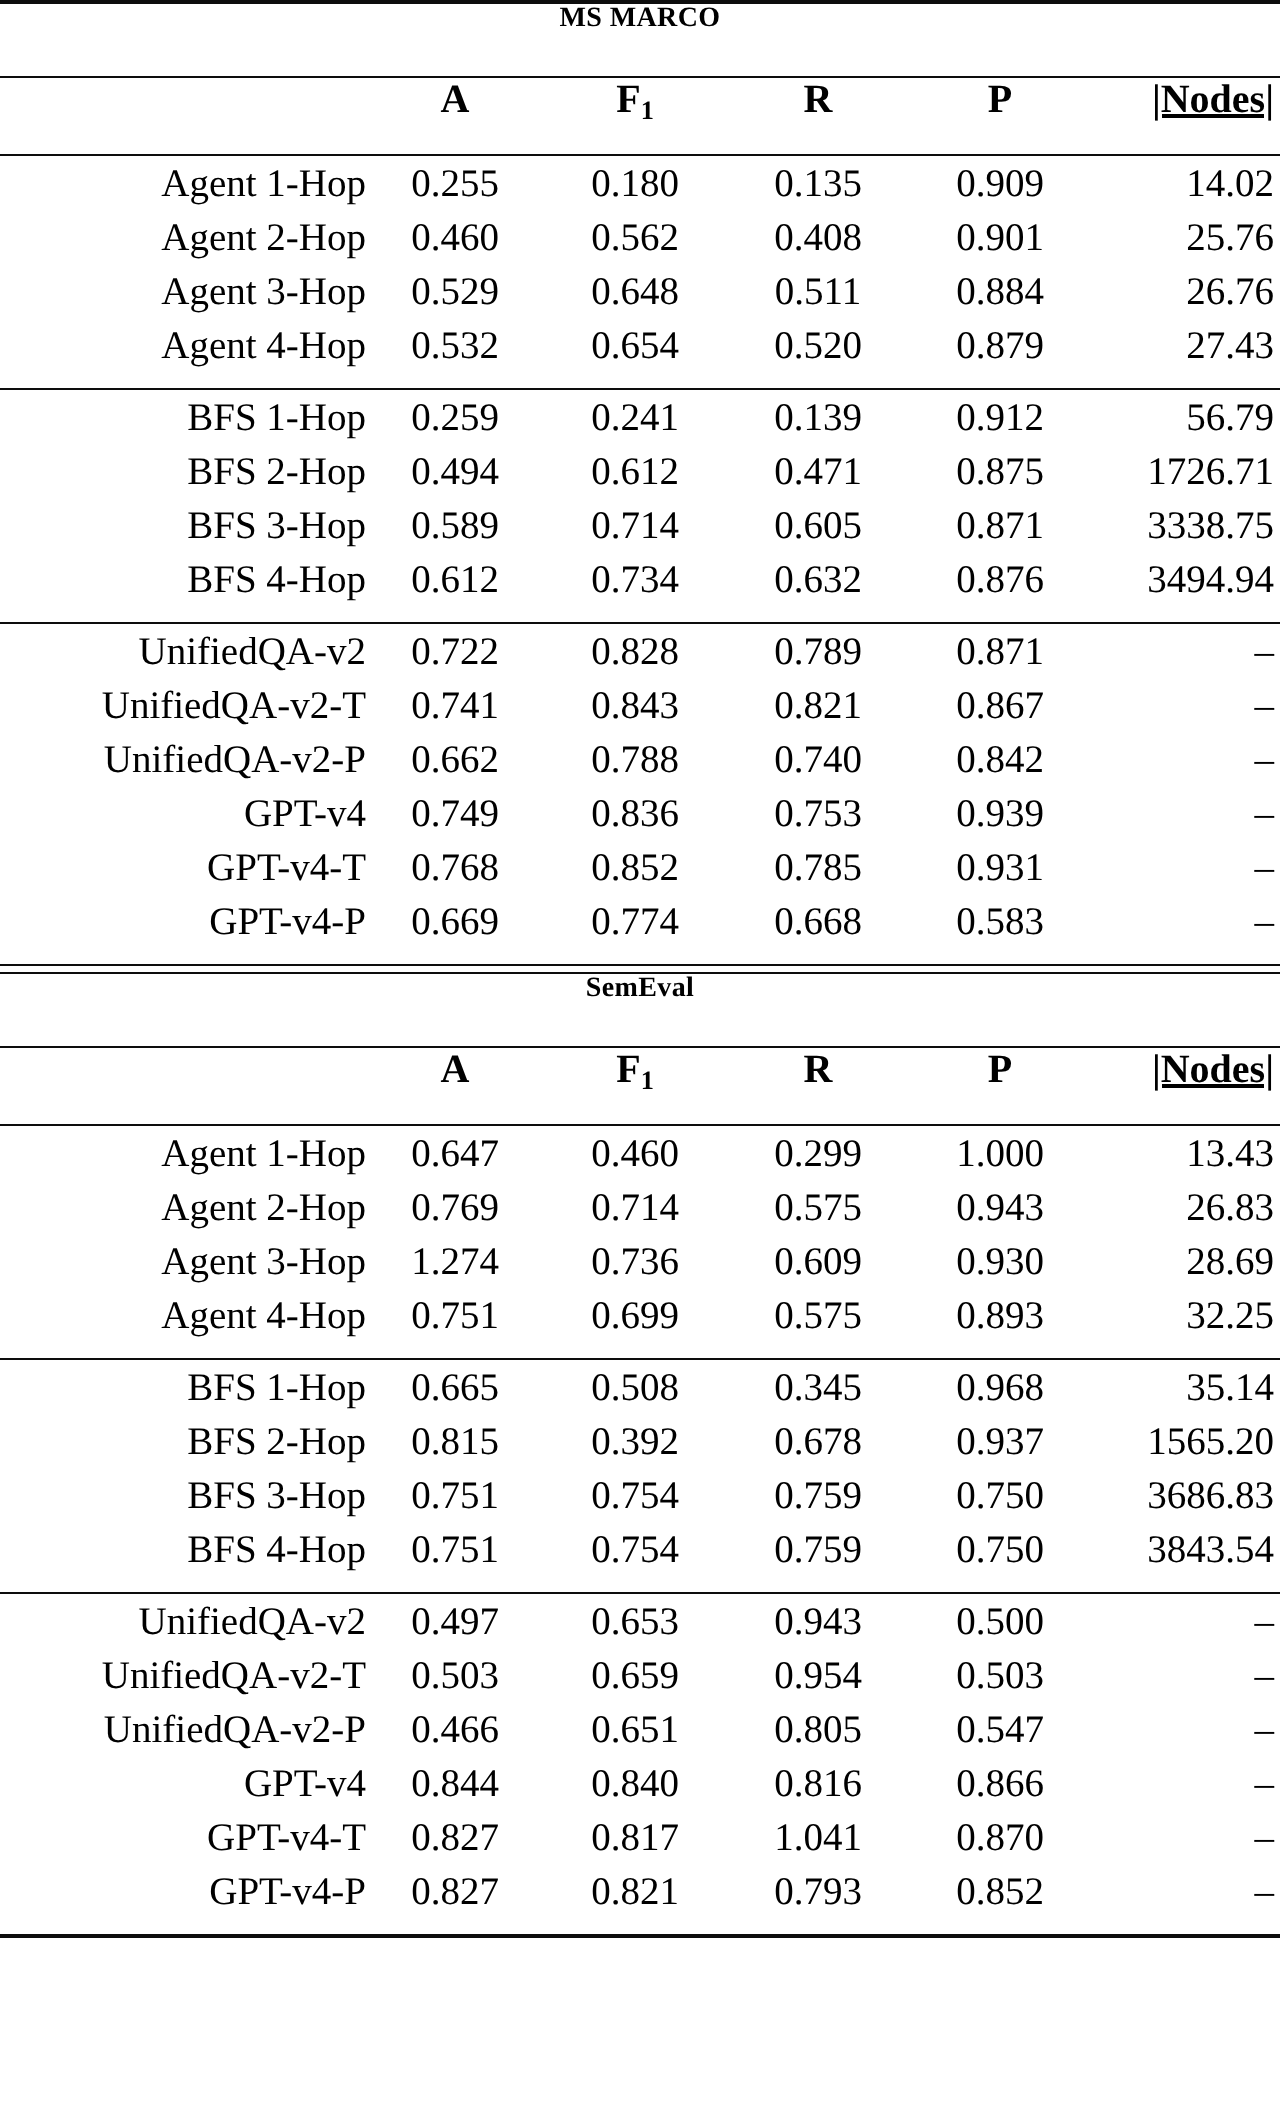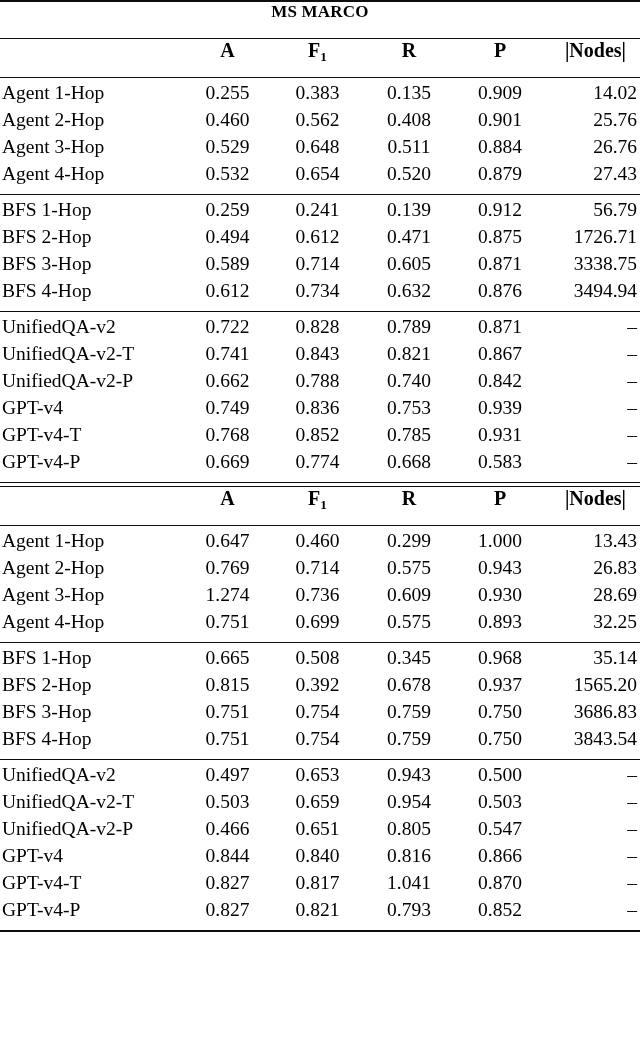--- a/index.html
+++ b/index.html
@@ -41,56 +41,57 @@
   td, th {
     padding: 0;
     margin: 0;
     vertical-align: baseline;
     font-weight: normal;
   }
 
   .rowh { height: 27px; }
 
   td.label {
-    text-align: left;
-    padding-left: 2px;
+    text-align: right;
+    padding-left: 14px;
     white-space: nowrap;
   }
   td.num {
     text-align: center;
     white-space: nowrap;
   }
   td.nodes {
     text-align: right;
     padding-right: 3px;
     white-space: nowrap;
     font-family: Liberation Serif, serif;
   }
 
   
   td.sect-title {
     text-align: center;
     font-weight: bold;
-    font-size: 17px;
+    font-size: 14px;
     letter-spacing: 0.2px;
     height: 34px;
     padding-bottom: 2px;
   }
 
   
   td.colhead {
     text-align: center;
     font-weight: bold;
     font-size: 20px;
     height: 35px;
     padding-bottom: 3px;
   }
   td.colhead.nodeshead {
     text-align: right;
-    padding-right: 14px;
+    padding-right: 3px;
+    text-decoration: underline;
   }
   .sub {
     font-size: 0.66em;
     vertical-align: -0.28em;
     font-weight: bold;
   }
 
   
   tr.rule-thick > td {
     border-top: 2.6px solid #0d0d0d;
@@ -146,21 +147,21 @@
         </tr>
         <tr class="rule-thin">
           <td colspan="6"></td>
         </tr>
         <tr class="gap-xs">
           <td colspan="6"></td>
         </tr>
         <tr class="rowh">
           <td class="label">Agent 1-Hop</td>
           <td class="num">0.255</td>
-          <td class="num">0.383</td>
+          <td class="num">0.180</td>
           <td class="num">0.135</td>
           <td class="num">0.909</td>
           <td class="nodes">14.02</td>
         </tr>
         <tr class="rowh">
           <td class="label">Agent 2-Hop</td>
           <td class="num">0.460</td>
           <td class="num">0.562</td>
           <td class="num">0.408</td>
           <td class="num">0.901</td>
@@ -279,20 +280,23 @@
           <td class="num">0.668</td>
           <td class="num">0.583</td>
           <td class="nodes">–</td>
         </tr>
         <tr class="gap-xs">
           <td colspan="6"></td>
         </tr>
         <tr class="rule-double">
           <td colspan="6"></td>
         </tr>
+        <tr class="rowh">
+          <td class="sect-title" colspan="6">SemEval</td>
+        </tr>
         <tr class="rule-thin">
           <td colspan="6"></td>
         </tr>
         <tr class="rowh">
           <td class="colhead"></td>
           <td class="colhead">A</td>
           <td class="colhead">F<span class="sub">1</span></td>
           <td class="colhead">R</td>
           <td class="colhead">P</td>
           <td class="colhead nodeshead">|Nodes|</td>

